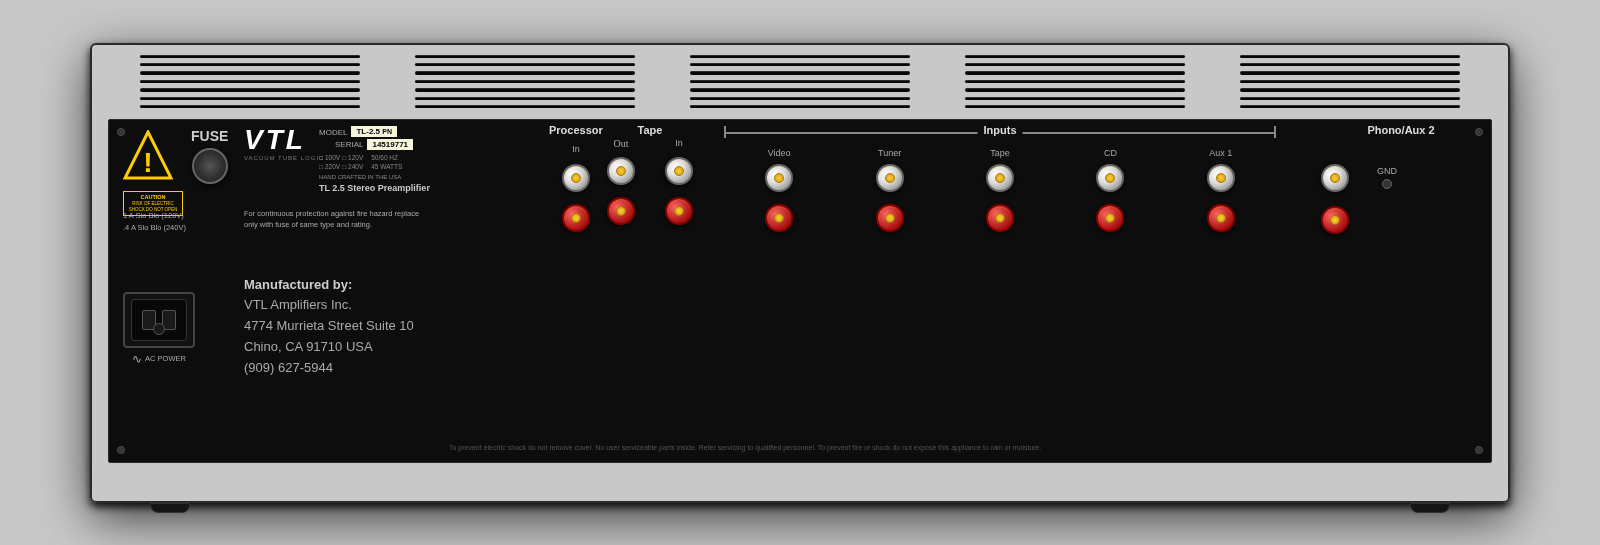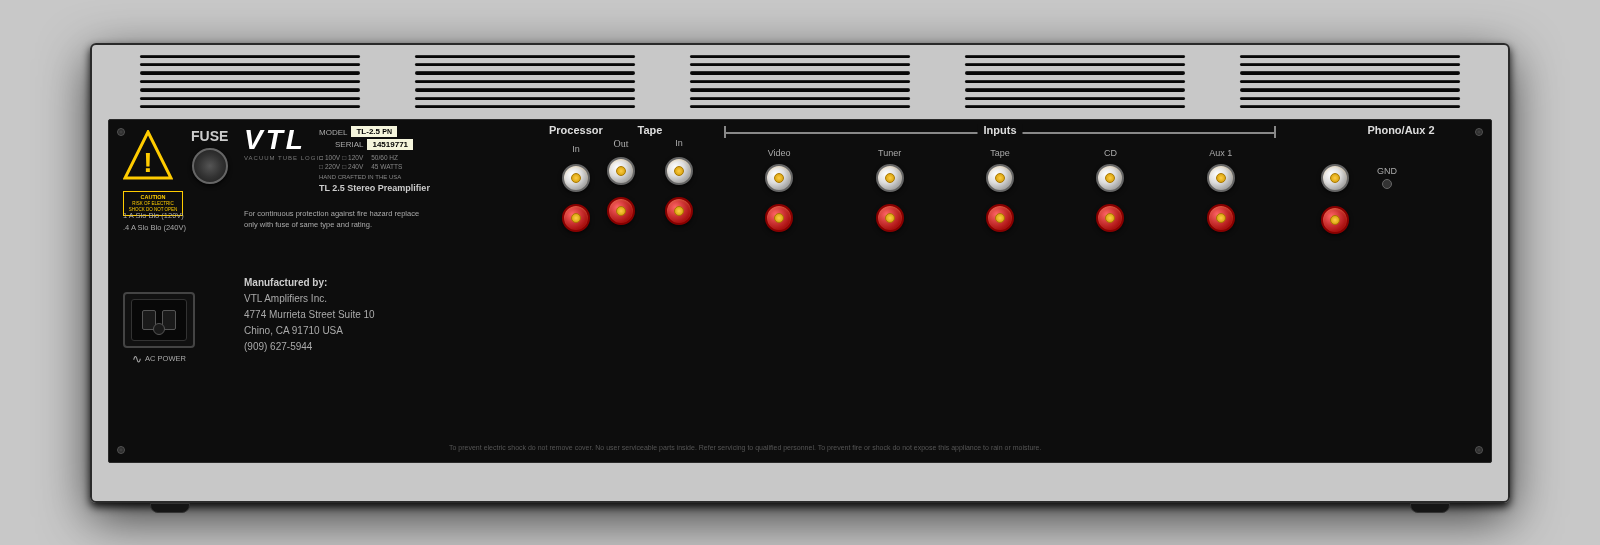--- a/index.html
+++ b/index.html
@@ -188,21 +188,21 @@
       <div style="color:#ccc; font-size:9px; font-weight:bold; margin-top:3px;">TL 2.5 Stereo Preamplifier</div>
     </div>
 
     <div style="position:absolute; top:90px; left:14px; color:#aaa; font-size:7.5px; line-height:1.7;">
       <div>1 A Slo Blo (120V)</div>
       <div>.4 A Slo Blo (240V)</div>
     </div>
 
     <div style="position:absolute; top:88px; left:135px; color:#aaa; font-size:7.5px; line-height:1.5; width:185px;">For continuous protection against fire hazard replace only with fuse of same type and rating.</div>
 
-    <div style="position:absolute; top:155px; left:135px; color:#aaa; font-size:10px; line-height:1.6;">
+    <div style="position:absolute; top:155px; left:135px; color:#aaa; font-size:13px; line-height:1.6;">
       <div style="font-weight:bold; color:#ccc;">Manufactured by:</div>
       <div>VTL Amplifiers Inc.</div>
       <div>4774 Murrieta Street Suite 10</div>
       <div>Chino, CA 91710 USA</div>
       <div>(909) 627-5944</div>
     </div>
 
     <div style="position:absolute; top:172px; left:14px;">
       <div style="width:72px; height:56px; background:#111; border:2px solid #444; border-radius:4px; display:flex; align-items:center; justify-content:center; position:relative;">
         <div style="width:56px; height:42px; background:#080808; border:1px solid #333; border-radius:3px; display:flex; align-items:center; justify-content:center; gap:6px; position:relative; flex-wrap:wrap; padding:4px;">

